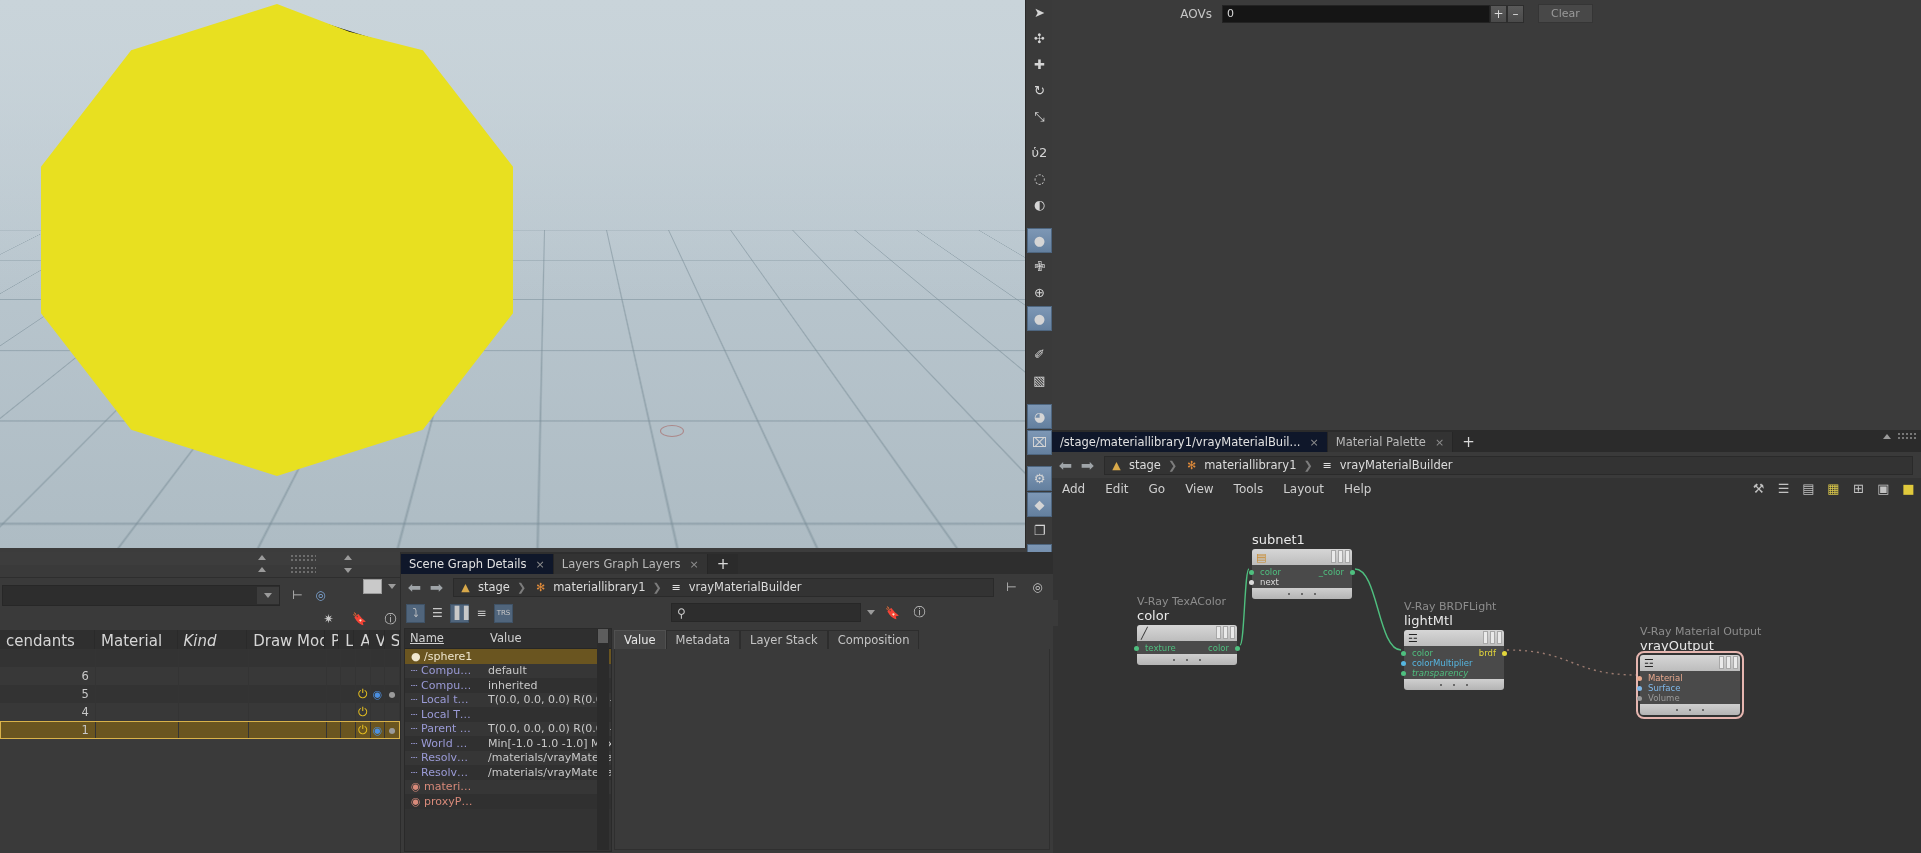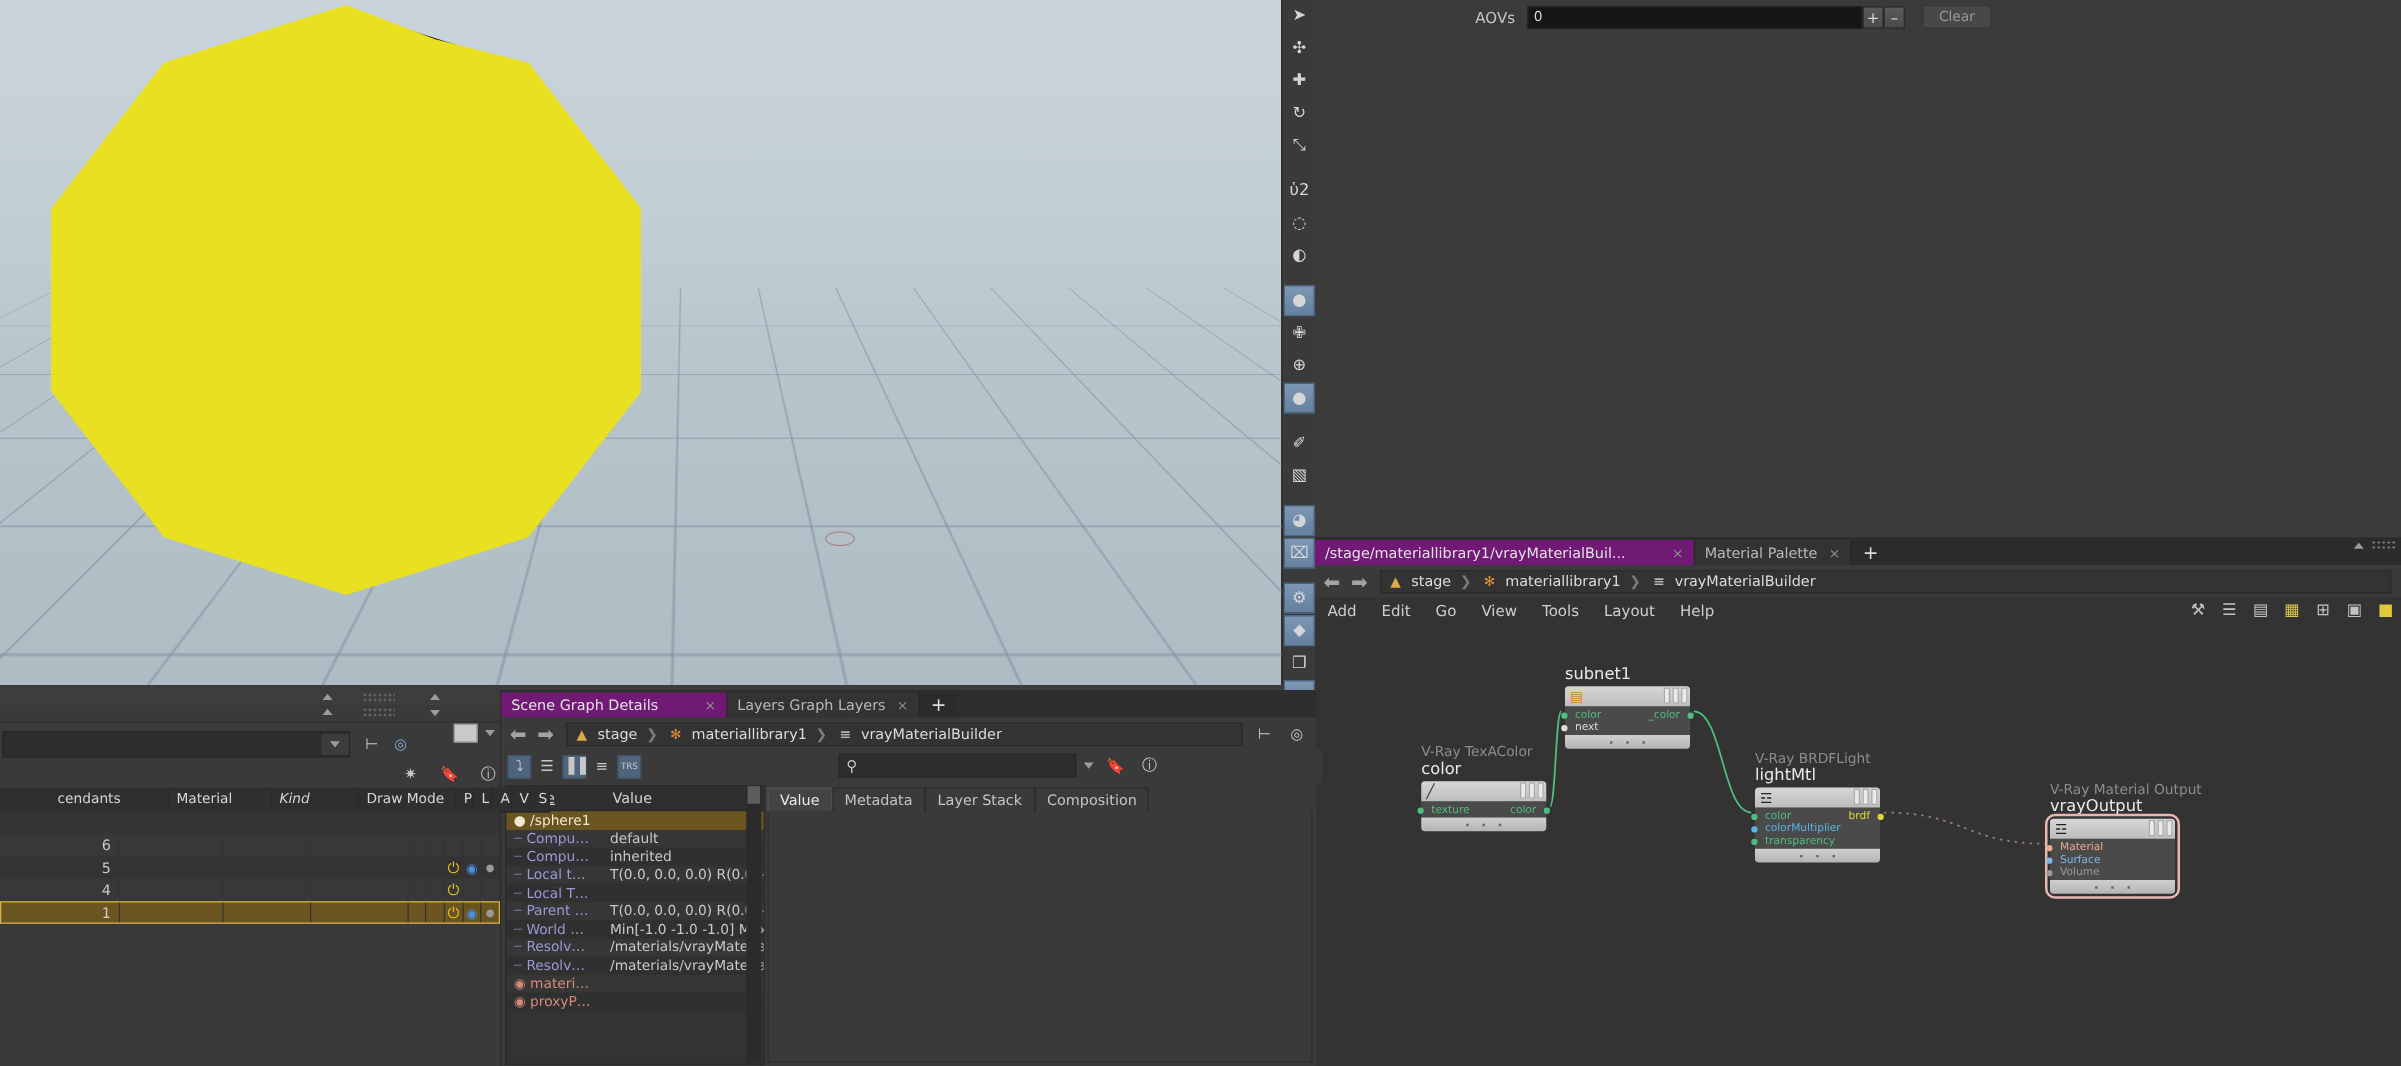--- a/index.html
+++ b/index.html
@@ -45,21 +45,21 @@
     color:#dcdcdc;font-size:12px;display:flex;align-items:center;justify-content:center;box-sizing:border-box;}
   #aovrow .clear{margin-left:14px;width:55px;height:19px;background:#484848;border:1px solid #353535;color:#9a9a9a;
     font-size:11px;display:flex;align-items:center;justify-content:center;box-sizing:border-box;}
   #vmark{position:absolute;right:8px;top:520px;font-size:26px;color:#4a4a4a;font-weight:600;}
 
   
   #netpane{left:1052px;top:430px;width:869px;height:423px;background:#333;}
   #nettabbar{position:absolute;left:0;top:0;width:100%;height:22px;background:#2b2b2b;display:flex;align-items:flex-end;}
   .ntab{height:20px;display:flex;align-items:center;padding:0 8px;font-size:11.5px;color:#b9b9b9;
     background:#333;border-right:1px solid #262626;}
-  .ntab.active{background:#701a75;color:#e2e2e2;gap:28px;}
+  .ntab.active{background:#0f172a;color:#e2e2e2;}
   .ntab .x{margin-left:9px;color:#8e8e8e;font-size:11px;}
   .ntab.plus{font-size:15px;color:#d9d9d9;background:#2b2b2b;border:none;padding:0 9px;}
   #netgrip{position:absolute;right:4px;top:2px;width:20px;height:9px;
     background-image:radial-gradient(#777 1px,transparent 1px);background-size:4px 4px;}
   #netgrip2{position:absolute;right:30px;top:4px;width:0;height:0;border-left:4px solid transparent;
     border-right:4px solid transparent;border-bottom:5px solid #9a9a9a;}
 
   #netpathbar{position:absolute;left:0;top:22px;width:100%;height:26px;background:#3a3a3a;display:flex;align-items:center;}
   .navarrow{width:17px;height:17px;margin-left:5px;display:flex;align-items:center;justify-content:center;color:#9fa4a8;font-size:16px;}
   .crumbbox{margin-left:8px;height:19px;flex:1;margin-right:8px;background:#333;border:1px solid #2a2a2a;
@@ -120,21 +120,21 @@
   .trow.sel{background:#6a5520;color:#f0e7cf;}
   .trow.sel .c1{color:#f0e7cf;}
 
   
   #ltree{left:0;top:552px;width:400px;height:301px;background:#3a3a3a;}
   #ltop1{position:absolute;left:0;top:0;width:100%;height:13px;background:#3d3d3d;border-bottom:1px solid #2e2e2e;}
   #ltop2{position:absolute;left:0;top:13px;width:100%;height:12px;background:#3a3a3a;border-bottom:1px solid #2e2e2e;}
   #lfilterrow{position:absolute;left:0;top:30px;width:100%;height:26px;display:flex;align-items:center;}
   #lfilterbox{margin-left:2px;width:276px;height:19px;background:#2d2d2d;border:1px solid #272727;display:flex;align-items:center;}
   #ltoolrow{position:absolute;left:0;top:56px;width:100%;height:22px;display:flex;align-items:center;justify-content:flex-end;gap:12px;padding-right:10px;}
-  #lhead{position:absolute;left:0;top:78px;width:100%;height:19px;background:#2f2f2f;display:flex;font-size:11px;color:#d6d6d6;border-bottom:1px solid #262626;padding-left:40px;}
+  #lhead{position:absolute;left:0;top:78px;width:100%;height:19px;background:#2f2f2f;display:flex;font-size:15px;color:#d6d6d6;border-bottom:1px solid #262626;}
   #lhead div{padding:2px 0 2px 6px;box-sizing:border-box;border-right:1px solid #2a2a2a;overflow:hidden;white-space:nowrap;}
   .lrow{position:relative;display:flex;height:18px;font-size:11.5px;align-items:center;color:#c9c9c9;}
   .lrow div{box-sizing:border-box;border-right:1px solid #343434;height:100%;display:flex;align-items:center;}
   .lrow.odd{background:#333;}
   .lrow.even{background:#383838;}
   .lrow.sel{background:#6a5520;outline:1px solid #d9b24a;outline-offset:-1px;}
   .pwr{color:#e8c01f;font-size:12px;}
   .eye{color:#4b8fe0;font-size:11px;}
 
   
@@ -392,21 +392,21 @@
               </div>
               <div class="mid">
                 <div style="position: relative; height: 10px;">
                   <div class="port" style="position: absolute; left: 0px; top: 0px; color: rgb(79, 191, 127);"><span class="dot" style="background: rgb(79, 191, 127);"></span><span>color</span></div>
                   <div class="portout" style="position: absolute; right: 0px; top: 0px; color: rgb(227, 214, 60);"><span>brdf</span><span class="dot" style="background: rgb(227, 214, 60);"></span></div>
                 </div>
                 <div style="position: relative; height: 10px;">
                   <div class="port" style="position: absolute; left: 0px; top: 0px; color: rgb(86, 182, 224);"><span class="dot" style="background: rgb(86, 182, 224);"></span><span>colorMultiplier</span></div>
                 </div>
                 <div style="position: relative; height: 10px;">
-                  <div class="port" style="position: absolute; left: 0px; top: 0px; color: rgb(79, 191, 127);"><span class="dot" style="background: rgb(79, 191, 127);"></span><span>transparency</span></div>
+                  <div class="port" style="position: absolute; left: 0px; top: 0px; color: rgb(79, 191, 127); font-style: italic;"><span class="dot" style="background: rgb(79, 191, 127);"></span><span>transparency</span></div>
                 </div>
               </div>
               <div class="ft">
                 <i></i>
                 <i></i>
                 <i></i>
               </div>
             </div>
           </div>
           <div class="node selected" style="left: 588px; top: 125px;">

